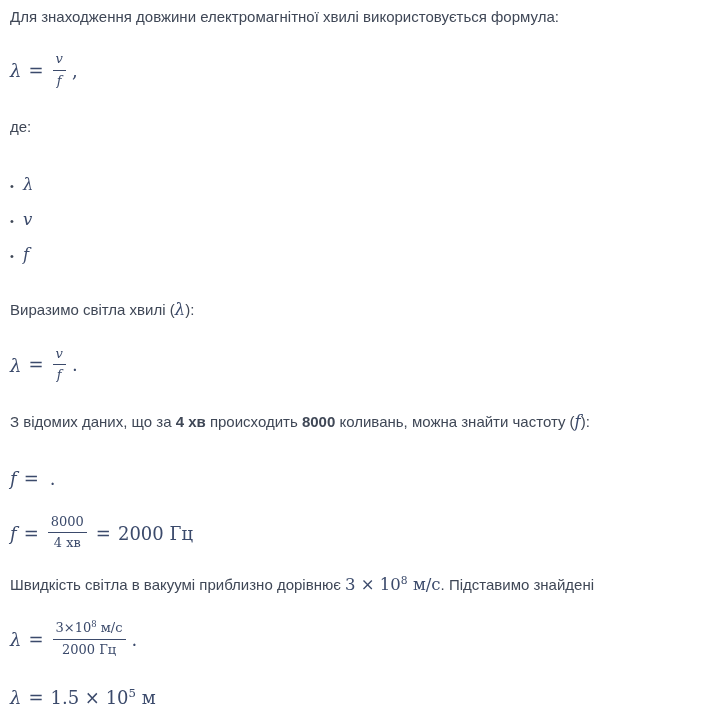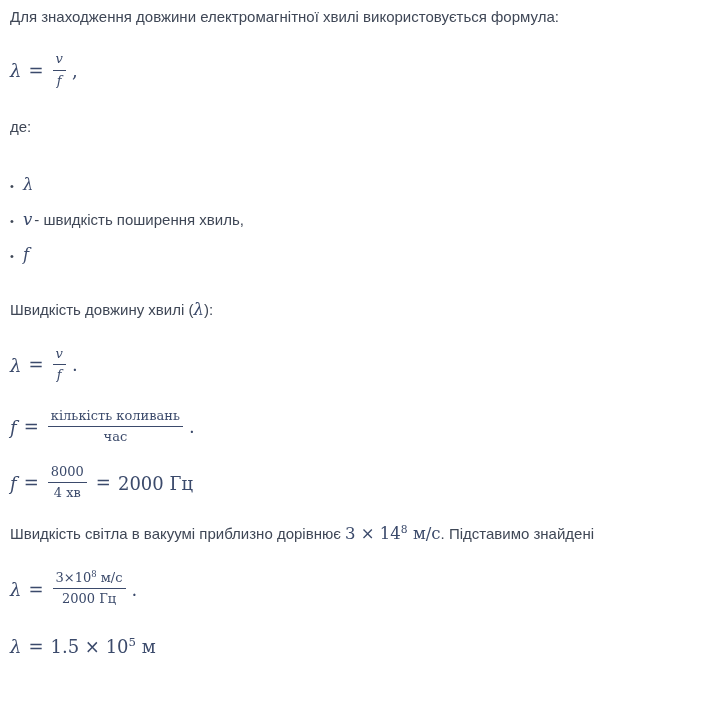--- a/index.html
+++ b/index.html
@@ -100,53 +100,55 @@
   <p class="text mt-md">де:</p>
 
   <ul class="bullets mt-lg">
     <li class="text">
       <span class="bullet">•</span>
       <span class="imath mi sym">λ</span>
     </li>
     <li class="text">
       <span class="bullet">•</span>
       <span class="imath mi sym">v</span>
-      <span> - швидкість поширення хвиль,</span>
     </li>
     <li class="text">
       <span class="bullet">•</span>
       <span class="imath mi sym">f</span>
     </li>
   </ul>
 
   <p class="text mt-md">
-    <span>Швидкість довжину хвилі (</span><span class="imath mi">λ</span><span>):</span>
+    <span>Виразимо світла хвилі (</span><span class="imath mi">λ</span><span>):</span>
   </p>
 
   <div class="formula mt-md">
     <span class="math">
       <span class="mi">λ</span><span class="mrel">=</span><span class="frac"><span class="num mi">v</span><span class="den mi">f</span></span><span class="mpunct">.</span>
     </span>
   </div>
 
+  <p class="text mt-md">
+    <span>З відомих даних, що за </span><b>4 хв</b><span> происходить </span><b>8000</b><span> коливань, можна знайти частоту (</span><span class="imath mi">f</span><span>):</span>
+  </p>
 
   <div class="formula mt-md">
     <span class="math">
-      <span class="mi">f</span><span class="mrel">=</span><span class="frac"><span class="num up">кількість коливань</span><span class="den up">час</span></span><span class="mpunct">.</span>
+      <span class="mi">f</span><span class="mrel">=</span><span class="mpunct">.</span>
     </span>
   </div>
 
   <div class="formula mt-sm">
     <span class="math">
       <span class="mi">f</span><span class="mrel">=</span><span class="frac"><span class="num up">8000</span><span class="den up">4 хв</span></span><span class="mrel">=</span><span class="up">2000 Гц</span>
     </span>
   </div>
 
   <p class="text mt-sm">
-    <span>Швидкість світла в вакуумі приблизно дорівнює </span><span class="imath up"><span>3 × 14</span><sup class="msup">8</sup><span> м/с</span></span><span>. Підставимо знайдені</span><br>
+    <span>Швидкість світла в вакуумі приблизно дорівнює </span><span class="imath up"><span>3 × 10</span><sup class="msup">8</sup><span> м/с</span></span><span>. Підставимо знайдені</span><br>
   </p>
 
   <div class="formula mt-md">
     <span class="math">
       <span class="mi">λ</span><span class="mrel">=</span><span class="frac"><span class="num up"><span>3×10</span><sup class="msup">8</sup><span> м/с</span></span><span class="den up">2000 Гц</span></span><span class="mpunct">.</span>
     </span>
   </div>
 
   <div class="formula mt-sm">
     <span class="math">

